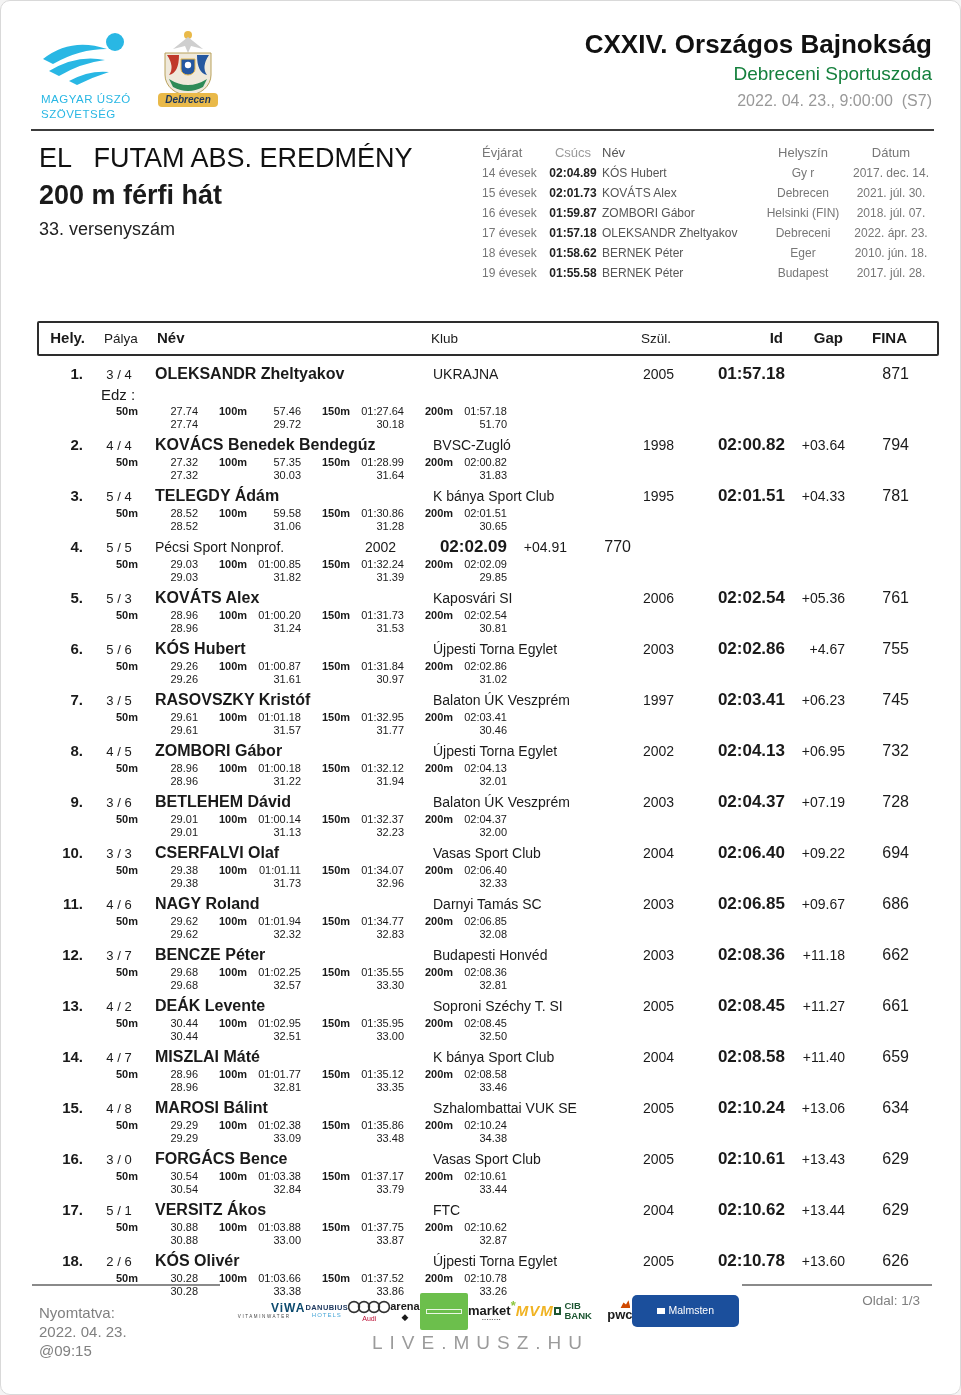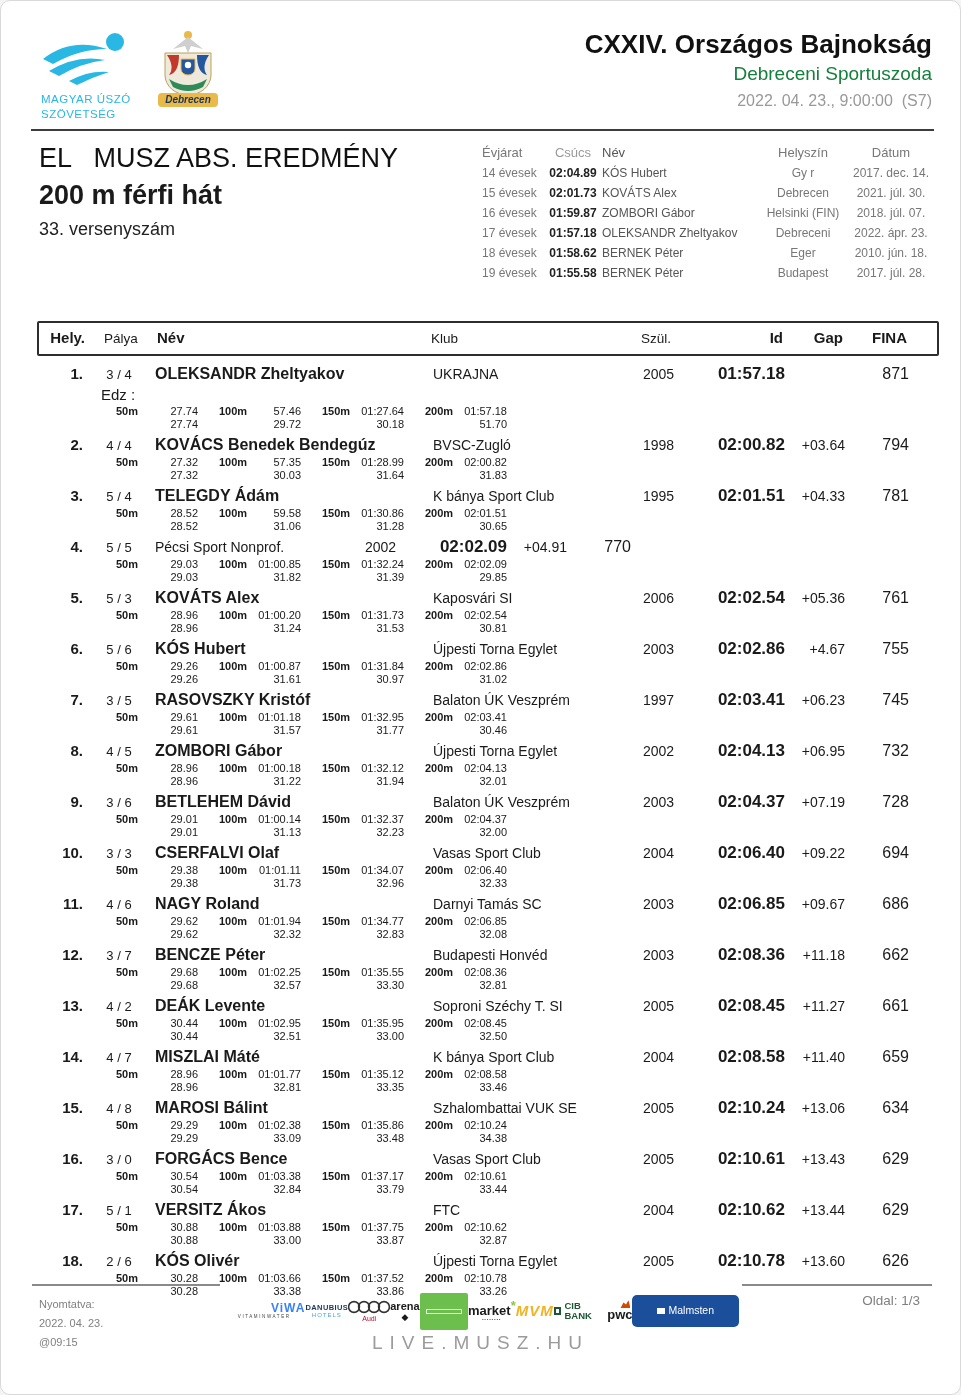--- a/index.html
+++ b/index.html
@@ -67,29 +67,29 @@
   .splits { display:flex; margin-left:79px; font-size:11px; line-height:13px; }
   .split { display:flex; }
   .split + .split { margin-left:21px; }
   .slabel { font-weight:bold; width:34px; flex:none; }
   .svals { display:flex; flex-direction:column; width:48px; text-align:right; }
 
   
   .footer { position:absolute; left:0; right:0; top:1283px; height:100px; }
   .fline-left  { position:absolute; left:31px;  top:0; width:188px; border-top:2px solid #8a8a8a; }
   .fline-right { position:absolute; left:741px; top:0; width:190px; border-top:2px solid #8a8a8a; }
-  .printed { position:absolute; left:38px; top:11px; font-size:11px; color:#808080; line-height:19px; }
+  .printed { position:absolute; left:38px; top:19px; font-size:15px; color:#808080; line-height:19px; }
   .page-num { position:absolute; right:40px; top:9px; font-size:13.5px; color:#808080; }
   .live { position:absolute; left:0; right:0; top:48px; text-align:center; color:#9b9b9b;
           font-size:19px; letter-spacing:7px; }
 
   .sponsors { position:absolute; left:222px; top:6px; width:516px; height:42px;
               display:flex; align-items:center; justify-content:space-between; }
   .sp { display:flex; flex-direction:column; align-items:center; line-height:1.05; }
-  .sp-viwa .l { font-weight:bold; font-size:12px; letter-spacing:1px; color:#3b82f6;margin-left:48px; }
+  .sp-viwa .l { font-weight:bold; font-size:12px; letter-spacing:1px; color:#0c4a6e;margin-left:48px; }
   .sp-viwa .s { font-size:4.5px; letter-spacing:1.6px; color:#444; margin-top:1px; }
   .sp-danubius .l { font-size:7.5px; font-weight:bold; color:#1b365d; letter-spacing:.4px; }
   .sp-danubius .s { font-size:6px; color:#4aa8d8; letter-spacing:1px; }
   .sp-audi .l { font-size:7px; color:#bb0a30; margin-top:1px; }
   .sp-arena .l { font-weight:bold; font-size:11px; color:#1a1a1a; }
   .sp-arena .diamond { font-size:9px; color:#1a1a1a; line-height:8px; }
   .sp-green { width:52px; height:37px; background:#6cbf4c; border-radius:2px;
               display:flex; align-items:center; justify-content:center; }
   .sp-green .bar { width:36px; height:5px; border:1px solid rgba(255,255,255,.85); }
   .sp-market .l { font-weight:bold; font-size:13px; color:#1a1a1a; }
@@ -145,21 +145,21 @@
       <div class="title">CXXIV. Országos Bajnokság</div>
       <div class="venue">Debreceni Sportuszoda</div>
       <div class="datetime">2022. 04. 23., 9:00:00  (S7)</div>
     </div>
   </div>
 
   <hr class="rule">
 
   <div class="sub">
     <div class="event-info">
-      <div class="event-line1">EL   MUSZ ABS. EREDMÉNY</div>
+      <div class="event-line1">EL   FUTAM ABS. EREDMÉNY</div>
       <div class="event-line2">200 m férfi hát</div>
       <div class="event-line3">33. versenyszám</div>
     </div>
     <div class="records">
       <div class="rec-head">
         <span class="rc0">Évjárat</span>
         <span class="rc1">Csúcs</span>
         <span class="rc2">Név</span>
         <span class="rc3">Helyszín</span>
         <span class="rc4">Dátum</span>

